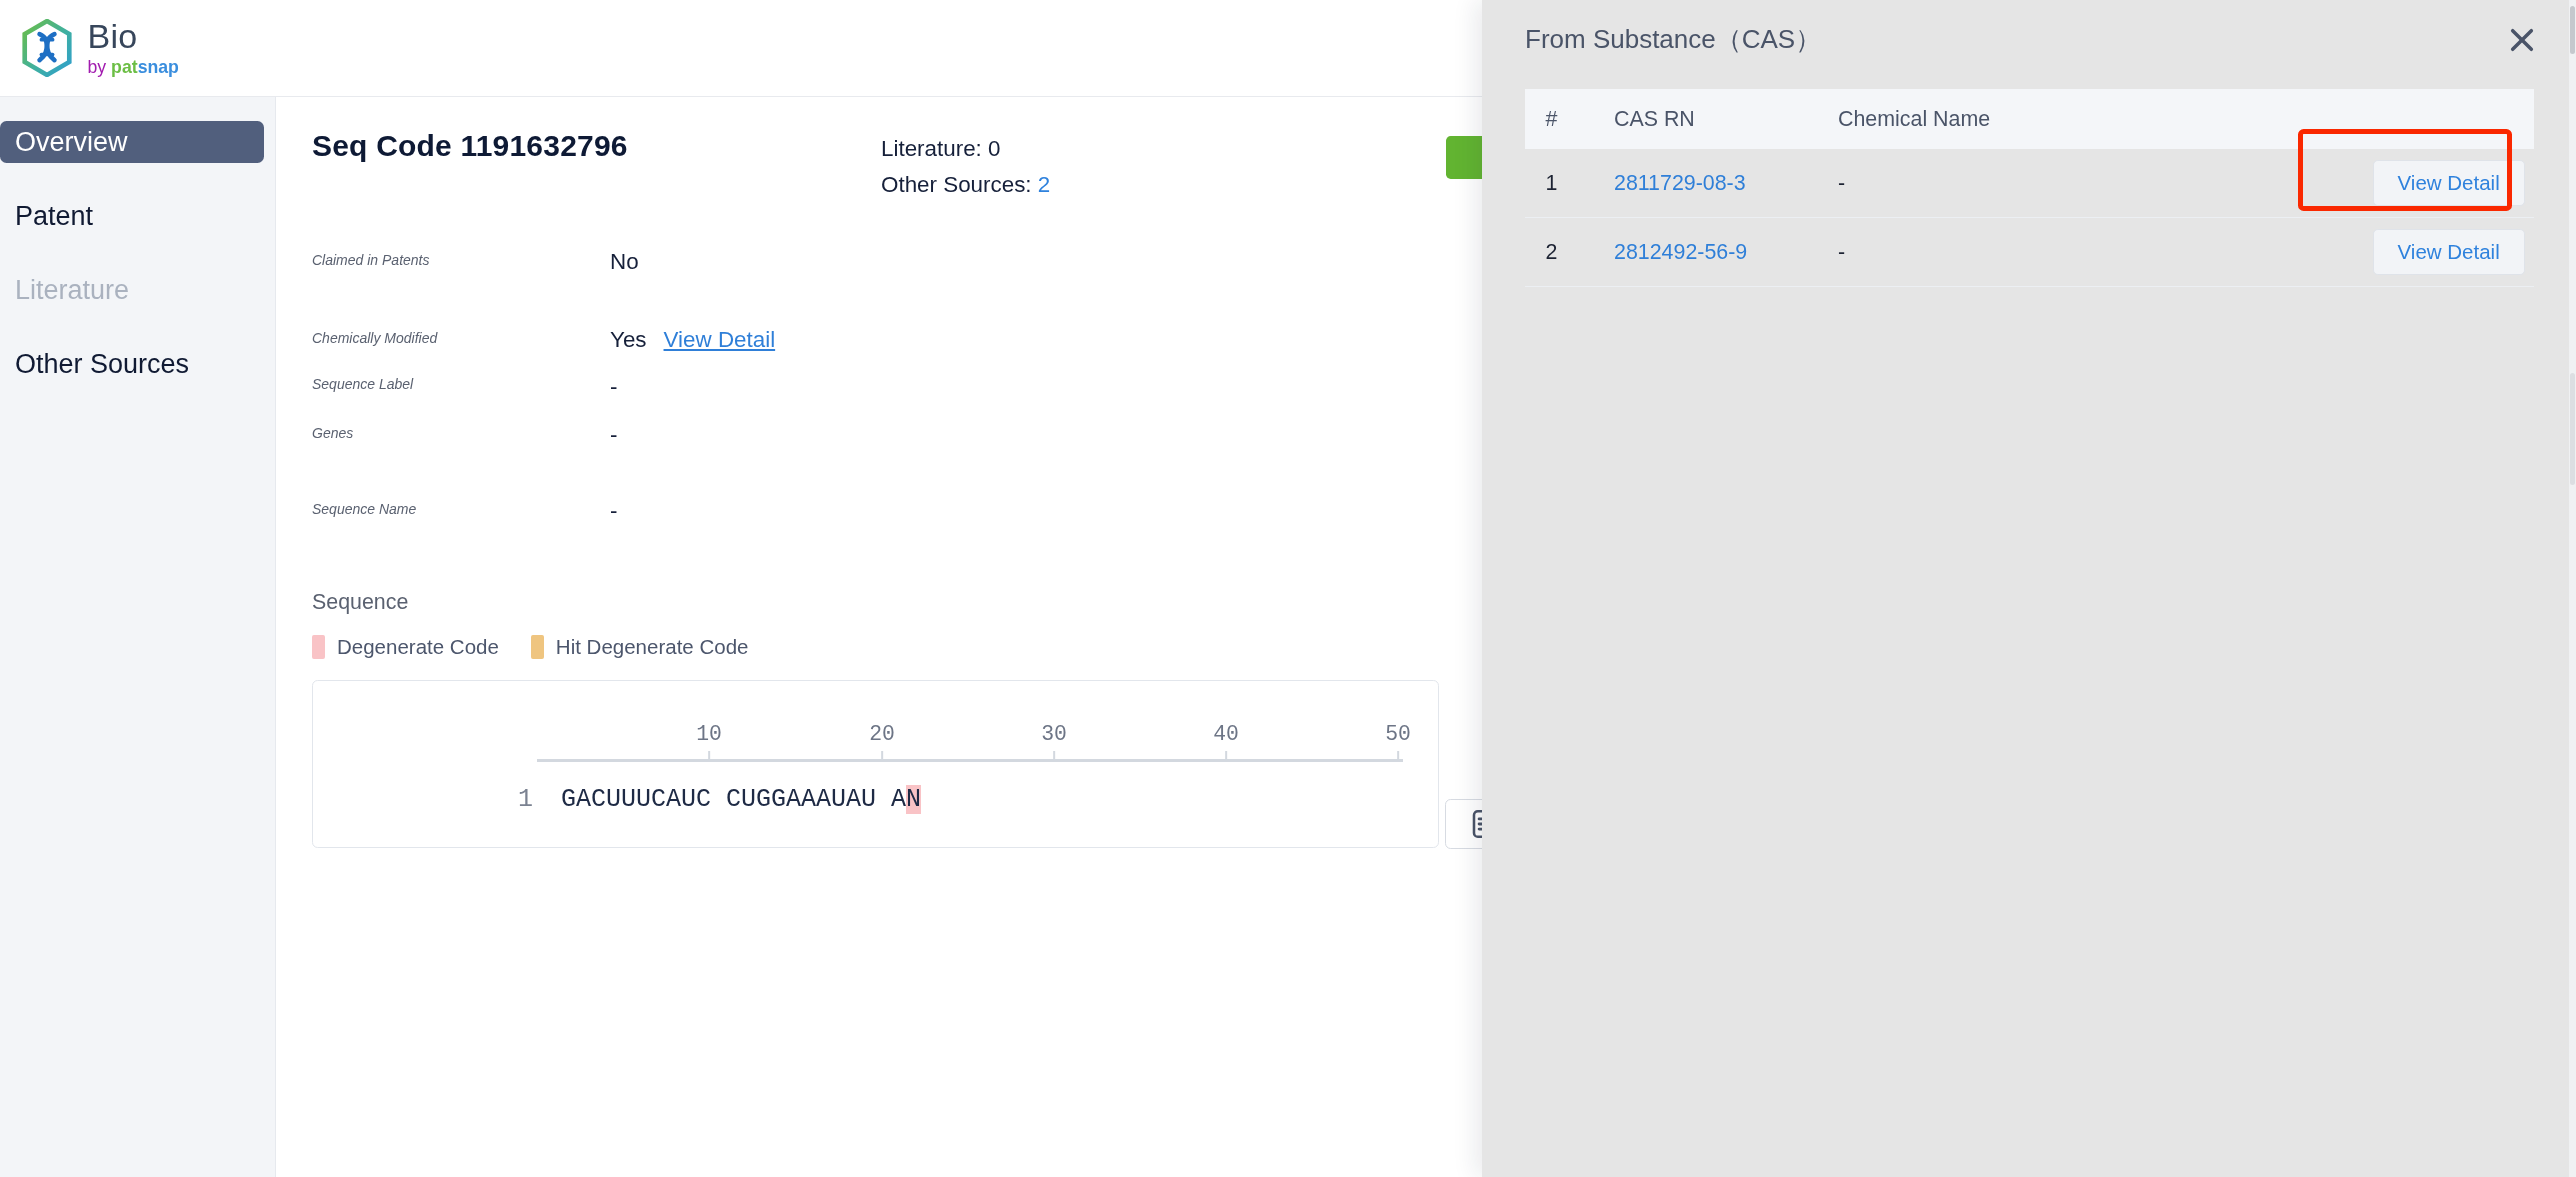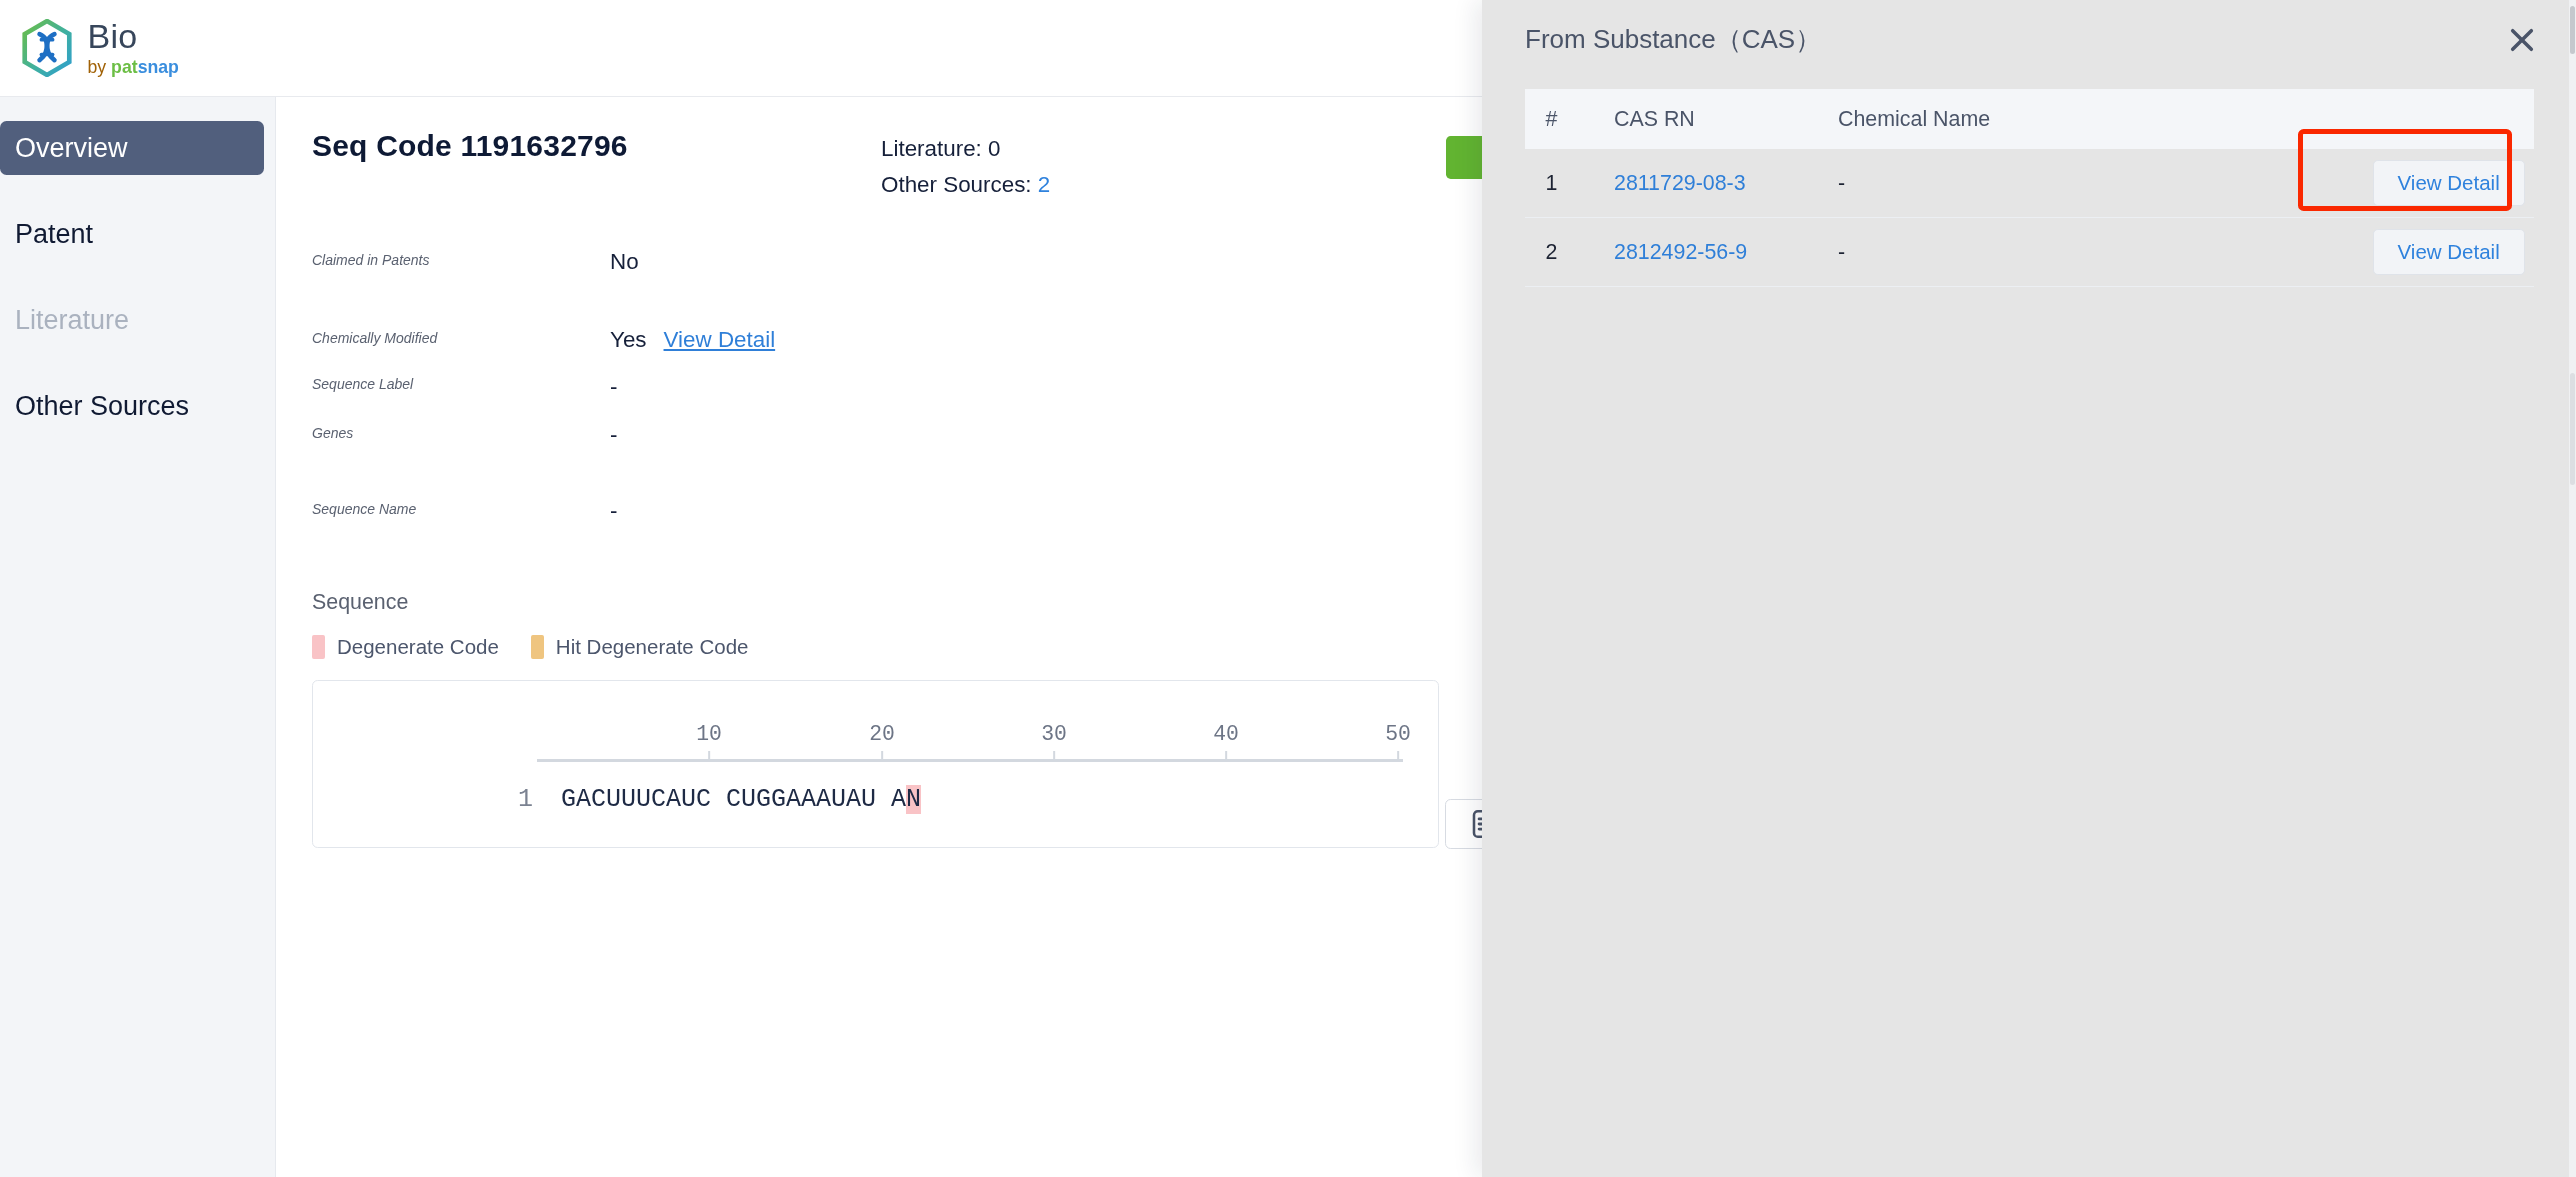--- a/index.html
+++ b/index.html
@@ -18,33 +18,33 @@
     display: flex; align-items: center;
   }
   .brand { display: flex; align-items: center; margin-left: 20.5px; }
   .brand-logo { width: 52px; height: 58px; flex: 0 0 auto; }
   .brand-text { margin-left: 15px; line-height: 1; }
   .brand-title {
     font-size: 34px; color: #37465b; font-weight: 400;
     letter-spacing: 0.2px; display: block;
   }
   .brand-sub { font-size: 17.7px; display: block; margin-top: 5.6px; }
-  .brand-sub .by { color: #a16207; }
+  .brand-sub .by { color: #a21caf; }
   .brand-sub .pat { color: #6cbe45; font-weight: 600; }
   .brand-sub .snap { color: #3a8ede; font-weight: 600; }
 
   
   .sidebar {
     position: absolute; left: 0; top: 97px;
     width: 276px; height: 1080px;
     background: #f3f5f8; border-right: 0.9px solid #e6e9ee;
     padding-top: 24px;
   }
   .side-item {
-    height: 54px; display: flex; align-items: center;
+    height: 42px; display: flex; align-items: center;
     padding-left: 15px; margin: 0 0 32px 0;
     font-size: 27px; color: #101a33; border-radius: 6.5px;
     width: 264px;
   }
   .side-item.active { background: #515f7d; color: #ffffff; }
   .side-item.disabled { color: #aab2bf; }
 
   
   .main {
     position: absolute; left: 277px; top: 97px;

